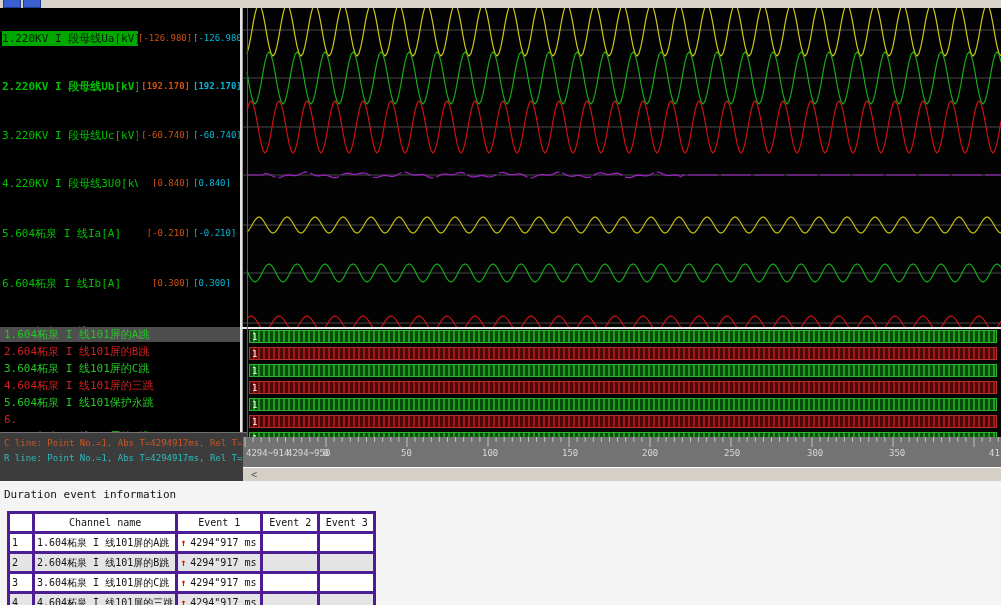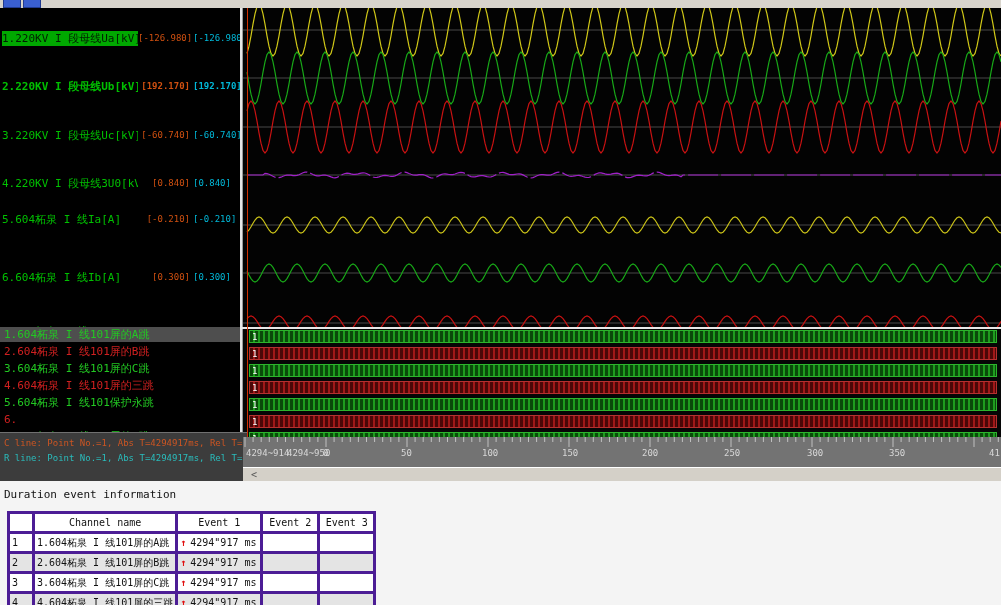--- a/index.html
+++ b/index.html
@@ -77,26 +77,26 @@
       <div class="ach" style="top: 120px; padding-left: 21px;">
         <span class="ach-label">3.220KV I 段母线Uc[kV]</span>
         <span class="ach-vc">[-60.740]</span>
         <span class="ach-vr">[-60.740]</span>
       </div>
       <div class="ach" style="top: 168px;">
         <span class="ach-label">4.220KV I 段母线3U0[kV]</span>
         <span class="ach-vc">[0.840]</span>
         <span class="ach-vr">[0.840]</span>
       </div>
-      <div class="ach" style="top: 204px;">
+      <div class="ach" style="top: 218px;">
         <span class="ach-label">5.604柘泉 I 线Ia[A]</span>
         <span class="ach-vc">[-0.210]</span>
         <span class="ach-vr">[-0.210]</span>
       </div>
-      <div class="ach" style="top: 262px; padding-left: 44px;">
+      <div class="ach" style="top: 268px; padding-left: 44px;">
         <span class="ach-label">6.604柘泉 I 线Ib[A]</span>
         <span class="ach-vc">[0.300]</span>
         <span class="ach-vr">[0.300]</span>
       </div>
       <div class="ach" style="top: 316px;">
         <span class="ach-label">7.604柘泉 I 线Ic[A]</span>
         <span class="ach-vc">[-0.020]</span>
         <span class="ach-vr">[-0.020]</span>
       </div>
       <div class="dch green sel" style="top: 319px;">1.604柘泉 I 线101屏的A跳</div>

